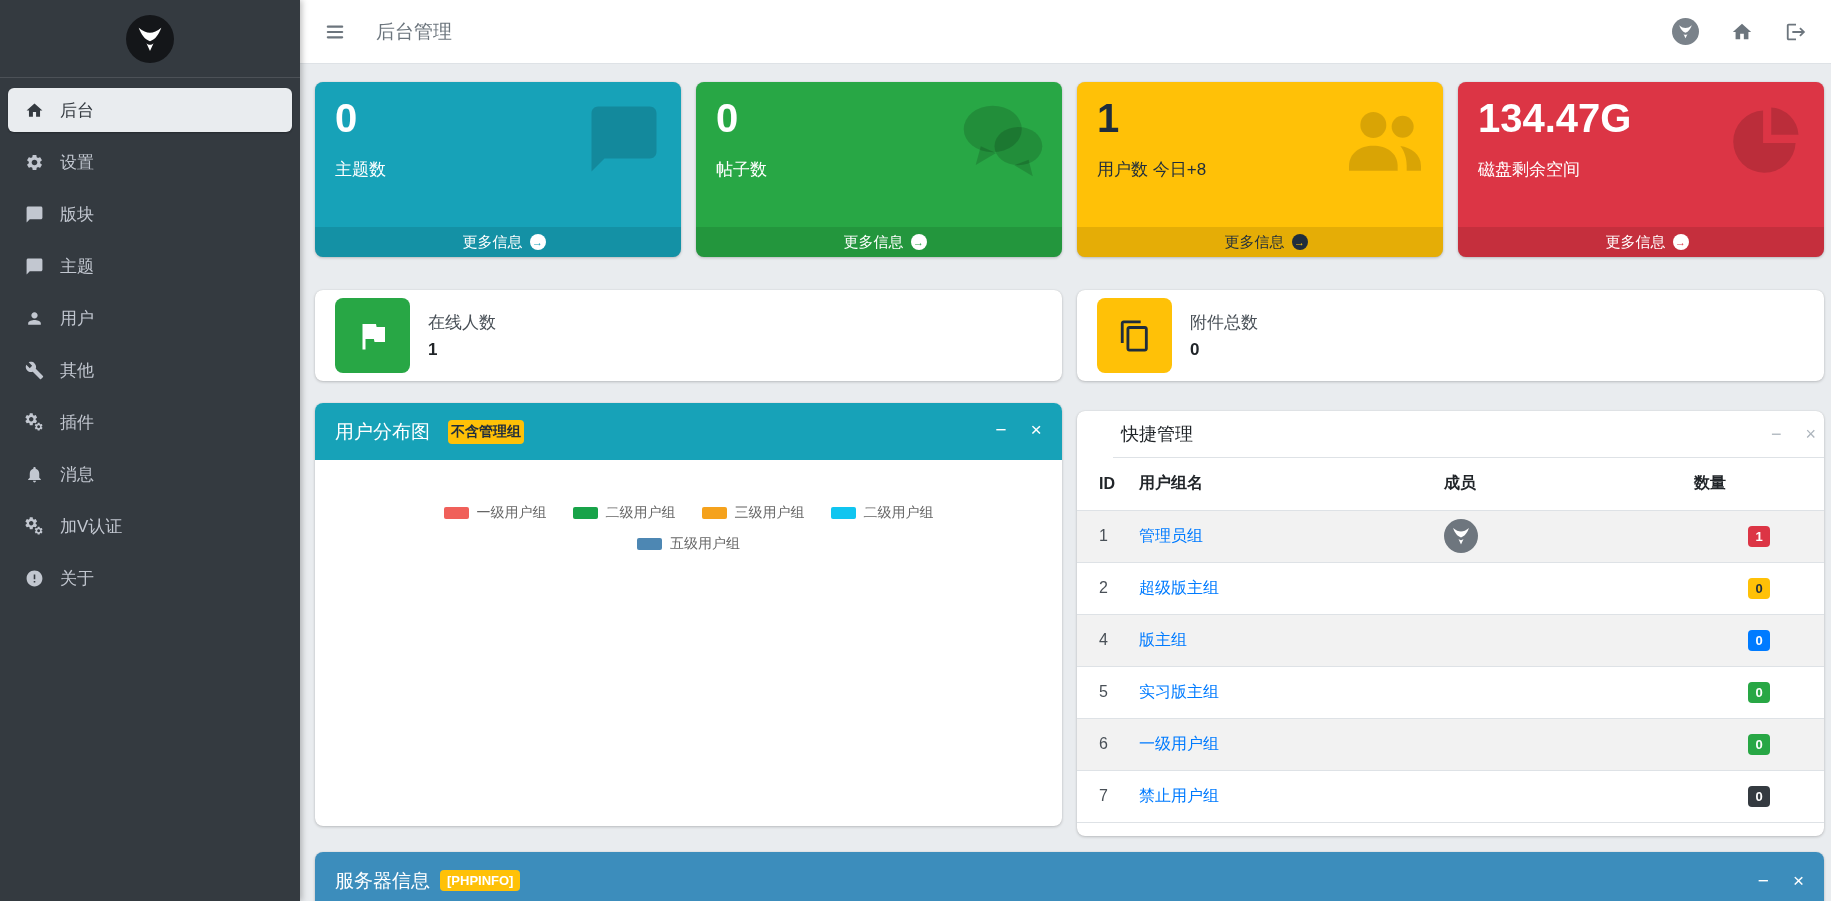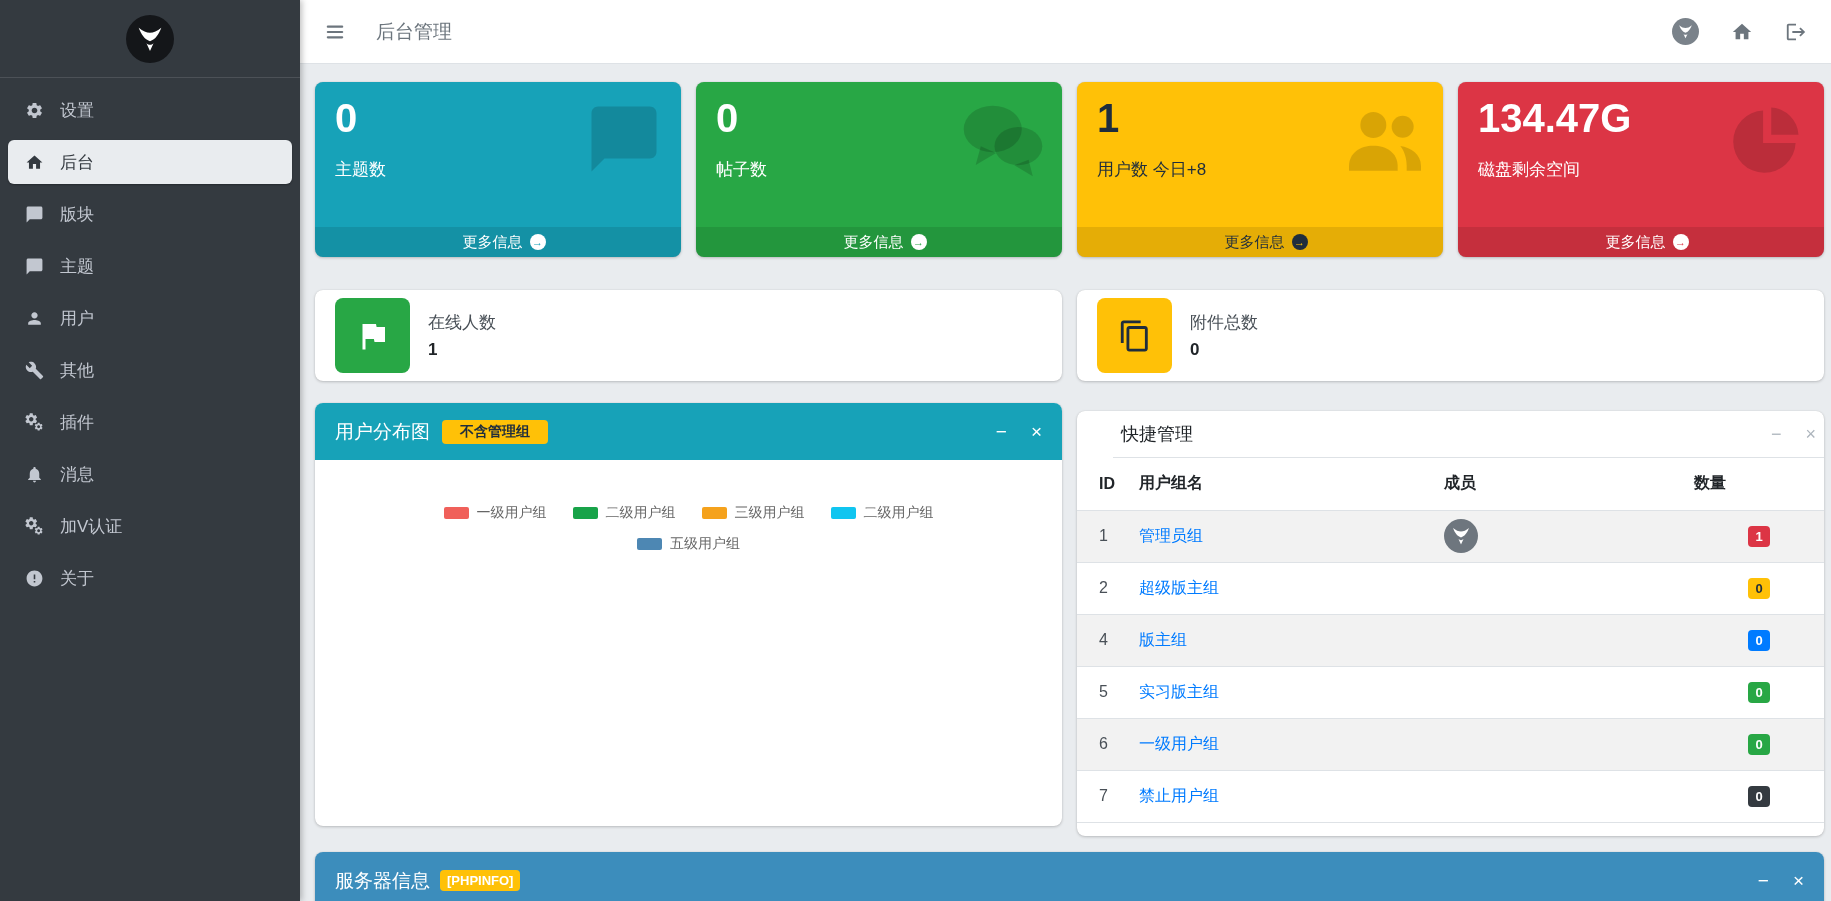--- a/index.html
+++ b/index.html
@@ -46,23 +46,23 @@
   .inforow { display:grid; grid-template-columns:repeat(2,1fr); gap:15px; margin-top:33px; }
   .info-box { background:#fff; border-radius:8px; height:91px; padding:20px; display:flex; align-items:center; box-shadow:0 0 1px rgba(0,0,0,.125),0 1px 3px rgba(0,0,0,.2); }
   .info-ic { width:75px; height:75px; border-radius:8px; display:flex; align-items:center; justify-content:center; flex-shrink:0; }
   .info-txt { margin-left:18px; }
   .info-lbl { font-size:17px; color:#495057; }
   .info-val { font-size:17px; font-weight:bold; color:#212529; margin-top:6px; }
 
   
   .panels { display:grid; grid-template-columns:repeat(2,1fr); gap:15px; margin-top:22px; align-items:start; }
   .card { background:#fff; border-radius:8px; box-shadow:0 0 1px rgba(0,0,0,.125),0 1px 3px rgba(0,0,0,.2); overflow:hidden; }
-  .card-teal-header { background:#17a2b8; color:#fff; height:57px; display:flex; align-items:center; padding:0 20px; }
+  .card-teal-header { background:#17a2b8; color:#fff; height:57px; display:flex; align-items:center; padding:0 20px;font-family:Liberation Mono, monospace; }
   .card-title { font-size:19px; }
-  .badge-warn { background:#ffc107; color:#1f2d3d; font-size:14px; font-weight:bold; border-radius:4px; padding:3px 18px; margin-left:12px; }
+  .badge-warn { background:#ffc107; color:#1f2d3d; font-size:14px; font-weight:bold; border-radius:4px; padding:3px 3px; margin-left:18px; }
   .card-tools { margin-left:auto; display:flex; gap:24px; font-size:19px; }
   .tool-btn { cursor:pointer; line-height:1; }
   .chart-card { height:423px; display:flex; flex-direction:column; }
   .chart-body { flex:1; padding-top:44px; }
   .legend-row { display:flex; justify-content:center; gap:26px; margin-bottom:13px; }
   .legend-item { display:flex; align-items:center; gap:8px; font-size:14px; color:#666; cursor:pointer; }
   .legend-swatch { width:25px; height:12px; border-radius:2px; }
 
   
   .quick-card { margin-top:8px; height:425px; }
@@ -154,35 +154,35 @@
 
 <div class="sidebar">
   <div class="brand">
     <div class="brand-logo">
       <svg class="ic" width="34" height="34" viewBox="0 0 24 24" fill="#fff">
           <use href="#i-fox"></use>
         </svg>
     </div>
   </div>
   <div class="nav">
+    <div class="nav-item active">
+      <span class="nav-ic">
+          <svg class="ic" width="19" height="19" viewBox="0 0 24 24" fill="currentColor">
+            <use href="#i-home"></use>
+          </svg>
+        </span>
+      <span>后台</span>
+    </div>
     <div class="nav-item">
       <span class="nav-ic">
           <svg class="ic" width="19" height="19" viewBox="0 0 24 24" fill="currentColor">
             <use href="#i-gear"></use>
           </svg>
         </span>
       <span>设置</span>
-    </div>
-    <div class="nav-item active">
-      <span class="nav-ic">
-          <svg class="ic" width="19" height="19" viewBox="0 0 24 24" fill="currentColor">
-            <use href="#i-home"></use>
-          </svg>
-        </span>
-      <span>后台</span>
     </div>
     <div class="nav-item">
       <span class="nav-ic">
           <svg class="ic" width="19" height="19" viewBox="0 0 24 24" fill="currentColor">
             <use href="#i-comment"></use>
           </svg>
         </span>
       <span>版块</span>
     </div>
     <div class="nav-item">

